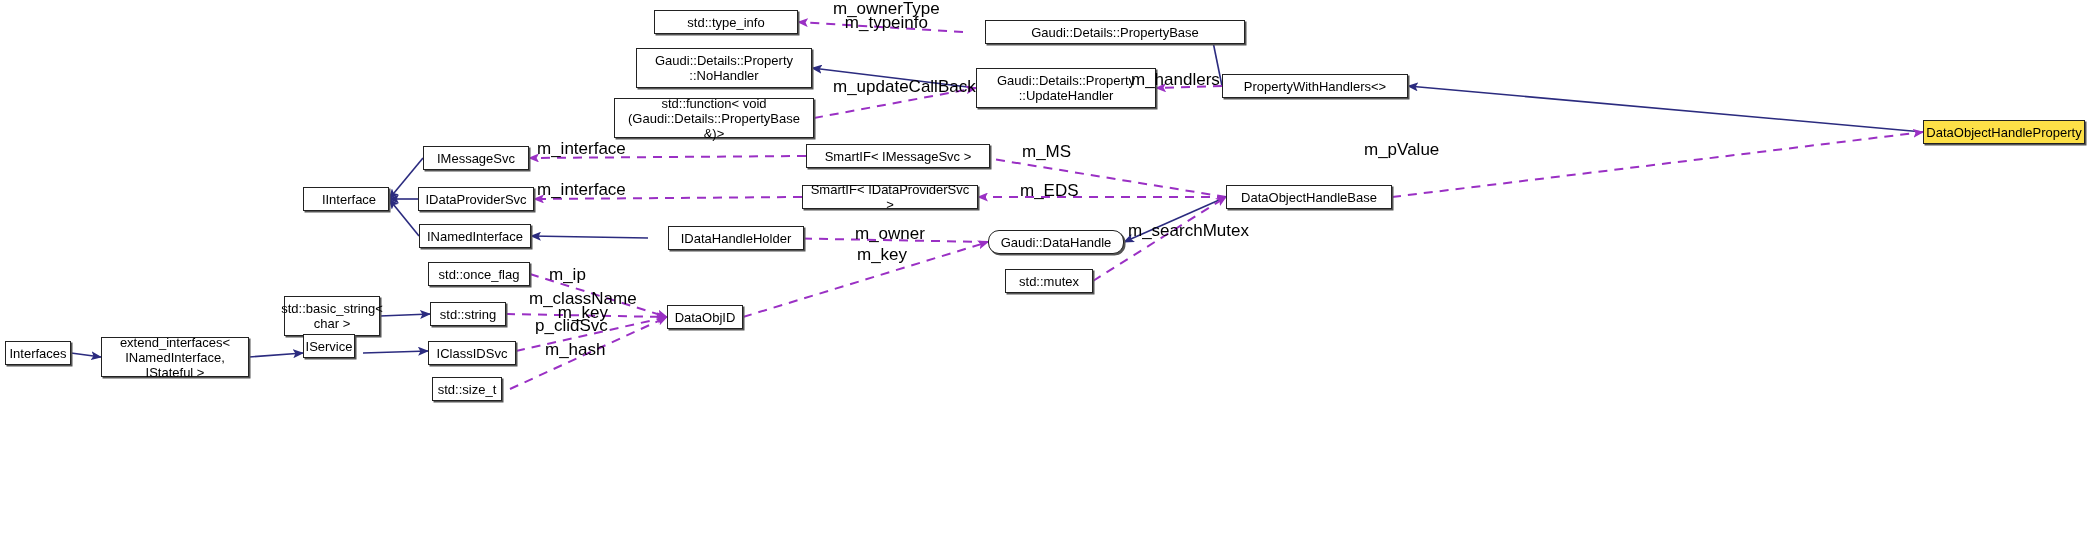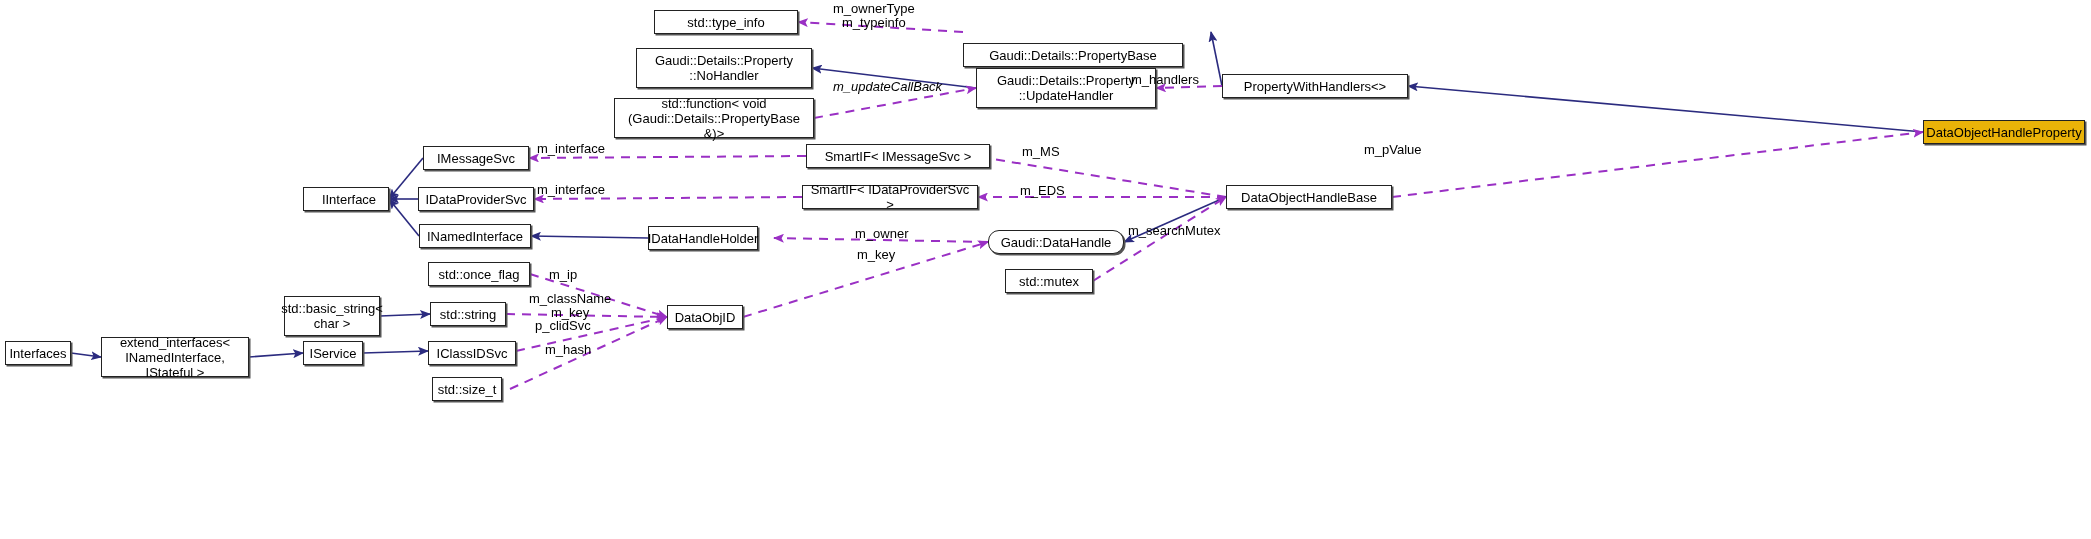--- a/index.html
+++ b/index.html
@@ -35,25 +35,25 @@
     text-align: center;
     display: flex;
     align-items: center;
     justify-content: center;
     white-space: pre-line;
     box-shadow: 1.5px 1.5px 0 0 #555555;
     z-index: 5;
     padding: 0 4px;
   }
   .node.highlight {
-    background: #eab308;
+    background: #fde047;
   }
   .edge-label {
     position: absolute;
-    font-size: 13px;
+    font-size: 17px;
     line-height: 14px;
     color: #000000;
     white-space: pre-line;
     text-align: center;
     z-index: 6;
     pointer-events: none;
   }
 </style>
 </head>
 <body>
@@ -93,55 +93,55 @@
         <line x1="380" y1="316" x2="430" y2="314" stroke="#2b2b7f" stroke-width="1.6" marker-end="url(#arrow-inherit)"></line>
         <line x1="516" y1="351" x2="667" y2="317" stroke="#9a30c4" stroke-width="2" stroke-dasharray="9,7" marker-end="url(#arrow-usage)"></line>
         <line x1="363" y1="353" x2="428" y2="351" stroke="#2b2b7f" stroke-width="1.6" marker-end="url(#arrow-inherit)"></line>
         <line x1="249" y1="357" x2="303" y2="353" stroke="#2b2b7f" stroke-width="1.6" marker-end="url(#arrow-inherit)"></line>
         <line x1="71" y1="353" x2="101" y2="357" stroke="#2b2b7f" stroke-width="1.6" marker-end="url(#arrow-inherit)"></line>
         <line x1="510" y1="389" x2="667" y2="317" stroke="#9a30c4" stroke-width="2" stroke-dasharray="9,7" marker-end="url(#arrow-usage)"></line>
       </g>
   </svg>
   <div id="nodes-group">
       <div class="node" style="left: 654px; top: 10px; width: 144px; height: 24px;">std::type_info</div>
-      <div class="node" style="left: 963px; top: 20px; width: 220px; height: 24px; margin-top: 23px;">Gaudi::Details::PropertyBase</div>
+      <div class="node" style="left: 985px; top: 20px; width: 260px; height: 24px;">Gaudi::Details::PropertyBase</div>
       <div class="node" style="left: 636px; top: 48px; width: 176px; height: 40px;">Gaudi::Details::Property
 ::NoHandler</div>
       <div class="node" style="left: 976px; top: 68px; width: 180px; height: 40px;">Gaudi::Details::Property
 ::UpdateHandler</div>
       <div class="node" style="left: 1222px; top: 74px; width: 186px; height: 24px;">PropertyWithHandlers&lt;&gt;</div>
       <div class="node" style="left: 614px; top: 98px; width: 200px; height: 40px; text-align: center;">std::function&lt; void
 (Gaudi::Details::PropertyBase &amp;)&gt;</div>
       <div class="node highlight" style="left: 1923px; top: 120px; width: 162px; height: 24px;">DataObjectHandleProperty</div>
       <div class="node" style="left: 423px; top: 146px; width: 106px; height: 24px;">IMessageSvc</div>
       <div class="node" style="left: 806px; top: 144px; width: 184px; height: 24px;">SmartIF&lt; IMessageSvc &gt;</div>
       <div class="node" style="left: 303px; top: 187px; width: 86px; height: 24px; padding-left: 10px;">IInterface</div>
       <div class="node" style="left: 418px; top: 187px; width: 116px; height: 24px;">IDataProviderSvc</div>
       <div class="node" style="left: 802px; top: 185px; width: 176px; height: 24px;">SmartIF&lt; IDataProviderSvc &gt;</div>
       <div class="node" style="left: 1226px; top: 185px; width: 166px; height: 24px;">DataObjectHandleBase</div>
       <div class="node" style="left: 419px; top: 224px; width: 112px; height: 24px;">INamedInterface</div>
-      <div class="node" style="left: 648px; top: 226px; width: 110px; height: 24px; text-align: right;">IDataHandleHolder</div>
+      <div class="node" style="left: 668px; top: 226px; width: 136px; height: 24px; text-align: right;">IDataHandleHolder</div>
       <div class="node" style="left: 988px; top: 230px; width: 136px; height: 24px; border-radius: 11px;">Gaudi::DataHandle</div>
       <div class="node" style="left: 428px; top: 262px; width: 102px; height: 24px;">std::once_flag</div>
       <div class="node" style="left: 1005px; top: 269px; width: 88px; height: 24px;">std::mutex</div>
       <div class="node" style="left: 284px; top: 296px; width: 96px; height: 40px;">std::basic_string&lt;
 char &gt;</div>
       <div class="node" style="left: 430px; top: 302px; width: 76px; height: 24px;">std::string</div>
       <div class="node" style="left: 667px; top: 305px; width: 76px; height: 24px;">DataObjID</div>
       <div class="node" style="left: 5px; top: 341px; width: 66px; height: 24px;">Interfaces</div>
       <div class="node" style="left: 101px; top: 337px; width: 148px; height: 40px;">extend_interfaces&lt;
 INamedInterface, IStateful &gt;</div>
-      <div class="node" style="left: 303px; top: 341px; width: 60px; height: 24px;">IService</div>
+      <div class="node" style="left: 303px; top: 334px; width: 52px; height: 24px;">IService</div>
       <div class="node" style="left: 428px; top: 341px; width: 88px; height: 24px;">IClassIDSvc</div>
       <div class="node" style="left: 432px; top: 377px; width: 70px; height: 24px;">std::size_t</div>
     </div>
   <div id="labels-group">
       <div class="edge-label" style="left: 833px; top: 2px;">m_ownerType
 m_typeinfo</div>
-      <div class="edge-label" style="left: 833px; top: 80px; font-style: italic;">m_updateCallBack</div>
+      <div class="edge-label" style="left: 833px; top: 80px;">m_updateCallBack</div>
       <div class="edge-label" style="left: 1131px; top: 73px;">m_handlers</div>
       <div class="edge-label" style="left: 1364px; top: 143px;">m_pValue</div>
       <div class="edge-label" style="left: 537px; top: 142px;">m_interface</div>
       <div class="edge-label" style="left: 537px; top: 183px;">m_interface</div>
       <div class="edge-label" style="left: 1022px; top: 145px;">m_MS</div>
       <div class="edge-label" style="left: 1020px; top: 184px;">m_EDS</div>
       <div class="edge-label" style="left: 855px; top: 227px;">m_owner</div>
       <div class="edge-label" style="left: 1128px; top: 224px;">m_searchMutex</div>
       <div class="edge-label" style="left: 857px; top: 248px;">m_key</div>
       <div class="edge-label" style="left: 549px; top: 268px;">m_ip</div>

